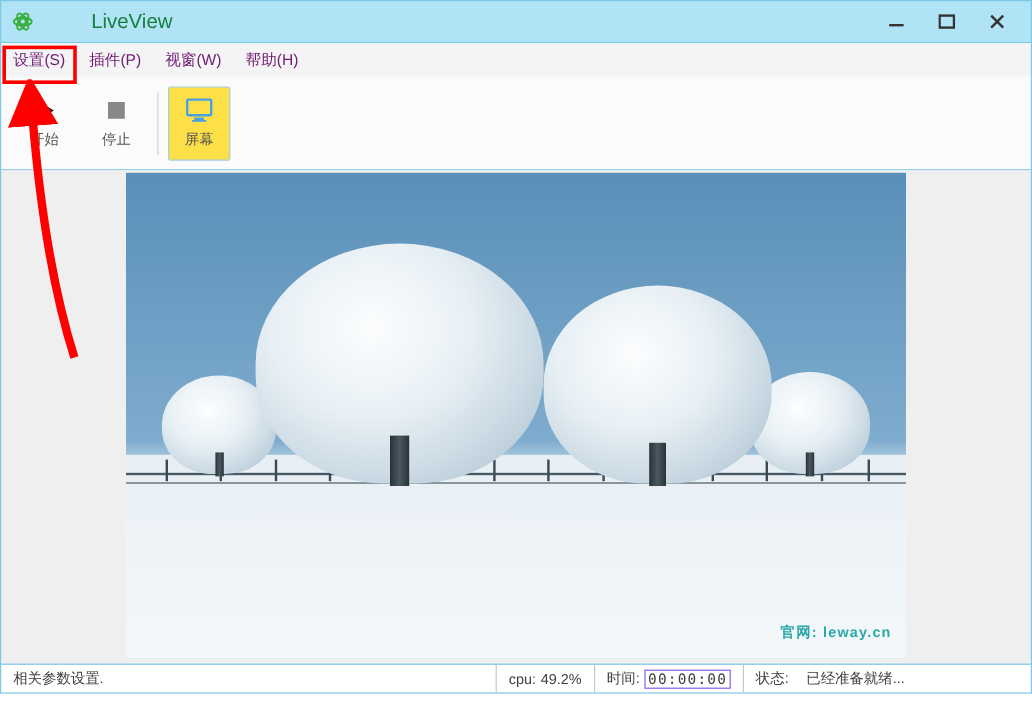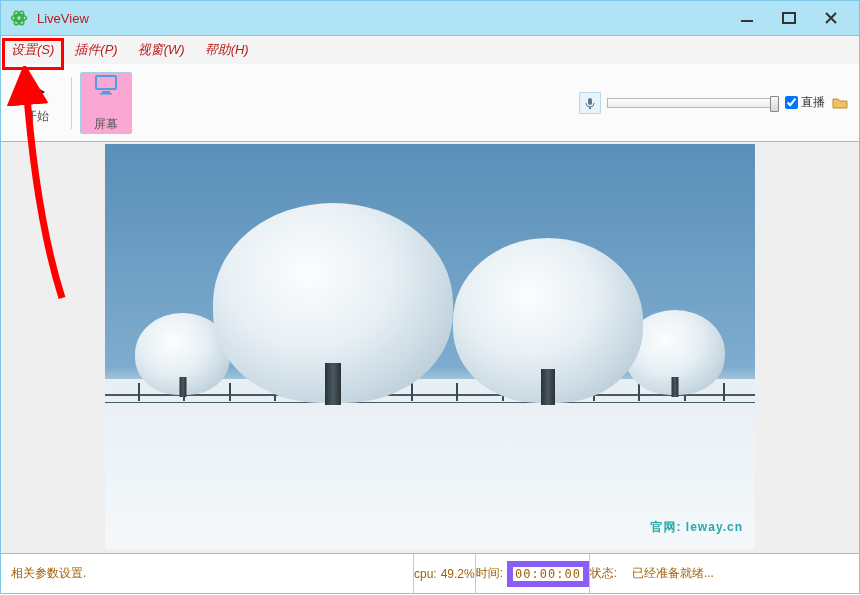--- a/index.html
+++ b/index.html
@@ -1,39 +1,39 @@
 <!DOCTYPE html>
 <html><head>
 <meta charset="utf-8">
 <style>
 * { margin: 0; padding: 0; box-sizing: border-box; font-family: "Microsoft YaHei", SimSun, sans-serif; }
 body { background: #fff; width: 860px; height: 595px; position: relative; overflow: hidden; }
 
 
 .titlebar { height: 36px; background: #b0e3f6; border: 1px solid #7cc8e5; display: flex; align-items: center; padding: 0 8px; }
 .titlebar .logo { width: 20px; height: 20px; margin-right: 8px; }
-.titlebar .title { font-size: 13px; color: #b91c1c; flex: 1; }
+.titlebar .title { font-size: 17px; color: #15803d; flex: 1; margin-left: 39px; }
 .titlebar .win-controls { display: flex; gap: 18px; align-items: center; padding-right: 8px; }
 .titlebar .win-btn { width: 24px; height: 24px; display: flex; align-items: center; justify-content: center; cursor: pointer; }
 
 
 .menubar { height: 28px; background: #f4f4f4; border-left: 1px solid #7cc8e5; border-right: 1px solid #7cc8e5; display: flex; align-items: center; font-size: 13px; }
-.menubar .menu-item { padding: 4px 10px; cursor: pointer; color: #b91c1c; font-style: italic; }
+.menubar .menu-item { padding: 4px 10px; cursor: pointer; color: #701a75; }
 
 
 .red-highlight { position: absolute; top: 38px; left: 2px; width: 62px; height: 32px; border: 3px solid #ff0000; pointer-events: none; z-index: 100; }
 
 
 .red-arrow { position: absolute; top: 66px; left: 6px; pointer-events: none; z-index: 99; }
 
 
 .toolbar { height: 78px; background: #fbfbfb; border: 1px solid #7cc8e5; border-top: none; display: flex; align-items: center; padding: 6px 10px; gap: 0; position: relative; }
 .tool-group { display: flex; gap: 8px; }
 .tool-item { width: 52px; height: 62px; display: flex; flex-direction: column; align-items: center; justify-content: center; cursor: pointer; }
-.tool-item.sel { background: #f9a8d4; border: 1px solid #a0d0e8; border-radius: 2px; justify-content: space-between; }
+.tool-item.sel { background: #fde047; border: 1px solid #a0d0e8; border-radius: 2px; }
 .tool-item .ico { width: 24px; height: 24px; display: flex; align-items: center; justify-content: center; margin-bottom: 4px; }
 .tool-item .lbl { font-size: 12px; color: #555; }
 .tool-sep { width: 1px; height: 52px; background: #d0d0d0; margin: 0 8px; }
 
 
 .right-panel { margin-left: auto; display: flex; flex-direction: column; gap: 8px; }
 .slider-row { display: flex; align-items: center; gap: 6px; }
 .slider-row .row-icon { width: 22px; height: 22px; background: #e8f4fb; border: 1px solid #b8d8ea; display: flex; align-items: center; justify-content: center; border-radius: 1px; }
 .slider-track { width: 172px; height: 10px; border: 1px solid #b8b8b8; background: linear-gradient(#fdfdfd, #ebebeb); position: relative; }
 .slider-thumb { position: absolute; top: -3px; width: 9px; height: 16px; background: linear-gradient(#f8f8f8, #d8d8d8); border: 1px solid #888; border-radius: 1px; }
@@ -60,24 +60,24 @@
 .tree.t1 { left: 108px; } .tree.t1 .canopy { width: 240px; height: 200px; }
 .tree.t2 { left: 348px; } .tree.t2 .canopy { width: 190px; height: 165px; }
 .tree.t2 .trunk { width: 14px; height: 36px; }
 .tree.t3 { left: 30px; bottom: 38%; } .tree.t3 .canopy { width: 95px; height: 82px; }
 .tree.t3 .trunk { width: 7px; height: 20px; }
 .tree.t4 { left: 520px; bottom: 38%; } .tree.t4 .canopy { width: 100px; height: 85px; }
 .tree.t4 .trunk { width: 7px; height: 20px; }
 .watermark { position: absolute; right: 12px; bottom: 12px; text-align: right; font-size: 12px; line-height: 1.6; color: #2aa8a8; font-weight: bold; letter-spacing: 1px; }
 
 
-.statusbar { height: 40px; border: 1px solid #7cc8e5; border-top: none; display: flex; align-items: center; font-size: 12px; color: #a16207; }
+.statusbar { height: 24px; border: 1px solid #7cc8e5; border-top: none; display: flex; align-items: center; font-size: 12px; color: #404040; }
 .statusbar .sb-left { flex: 0 0 auto; padding: 0 10px; width: 412px; }
-.statusbar .sb-cell { border-left: 1px solid #c8c8c8; padding: 0 0; height: 100%; display: flex; align-items: center; gap: 4px; }
-.time-box { display: inline-block; background: #fff; border: 6px solid #8b5cf6; padding: 0 2px; font-family: monospace; letter-spacing: 1px; }
+.statusbar .sb-cell { border-left: 1px solid #c8c8c8; padding: 0 10px; height: 100%; display: flex; align-items: center; gap: 4px; }
+.time-box { display: inline-block; background: #fff; border: 1px solid #8b5cf6; padding: 0 2px; font-family: monospace; letter-spacing: 1px; }
 </style>
 </head>
 <body>
 
 <div class="titlebar">
   <span class="logo">
     <svg viewBox="0 0 24 24" width="20" height="20">
         <g fill="none" stroke="#3cb043" stroke-width="2">
           <circle cx="12" cy="12" r="3"></circle>
           <ellipse cx="12" cy="12" rx="9" ry="4" transform="rotate(0 12 12)"></ellipse>
@@ -126,57 +126,44 @@
 <div class="toolbar">
   <div class="tool-group">
     <div class="tool-item">
       <span class="ico">
           <svg width="20" height="20">
             <path d="M4 2 L18 10 L4 18 Z" fill="#222"></path>
           </svg>
         </span>
       <span class="lbl">开始</span>
     </div>
+    <div class="tool-item">
+      <span class="ico">
+          <svg width="18" height="18">
+            <rect x="2" y="2" width="14" height="14" fill="#888"></rect>
+          </svg>
+        </span>
+      <span class="lbl">停止</span>
+    </div>
   </div>
   <div class="tool-sep"></div>
   <div class="tool-group">
     <div class="tool-item sel">
       <span class="ico">
           <svg width="24" height="22">
             <rect x="2" y="2" width="20" height="13" rx="1" fill="none" stroke="#4aa0e0" stroke-width="2"></rect>
             <rect x="8" y="17" width="8" height="2" fill="#4aa0e0"></rect>
             <rect x="6" y="19" width="12" height="1.5" fill="#4aa0e0"></rect>
           </svg>
         </span>
       <span class="lbl">屏幕</span>
     </div>
   </div>
 
   <div class="right-panel">
-    <div class="slider-row">
-      <span class="row-icon">
-          <svg width="14" height="14">
-            <rect x="5" y="2" width="4" height="7" rx="2" fill="#5a7a90"></rect>
-            <path d="M3 7 Q3 11 7 11 Q11 11 11 7" stroke="#5a7a90" fill="none"></path>
-            <rect x="6" y="11" width="2" height="2" fill="#5a7a90"></rect>
-          </svg>
-        </span>
-      <div class="slider-track">
-          <div class="slider-thumb" style="left:162px"></div>
-        </div>
-      <label class="chk">
-          <input type="checkbox" checked="" style="">
-          <span>直播</span>
-        </label>
-      <span class="mini-icon">
-          <svg width="16" height="14">
-            <path d="M1 3 L6 3 L8 5 L15 5 L15 12 L1 12 Z" fill="#f0c060" stroke="#c09030"></path>
-          </svg>
-        </span>
-    </div>
   </div>
 </div>
 
 <div class="content">
   <div class="image-frame">
     <div class="scene">
       <div class="sky"></div>
       <div class="snow-ground"></div>
       <div class="fence"></div>
       <div class="fence-posts">

